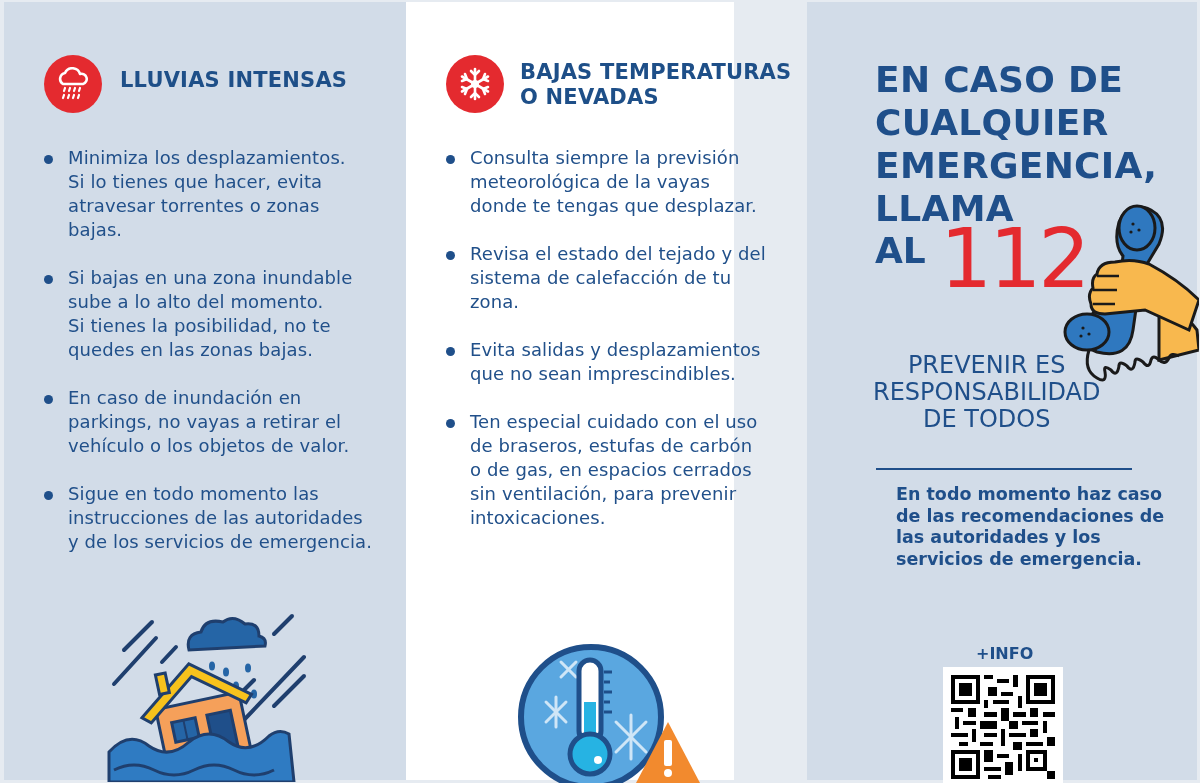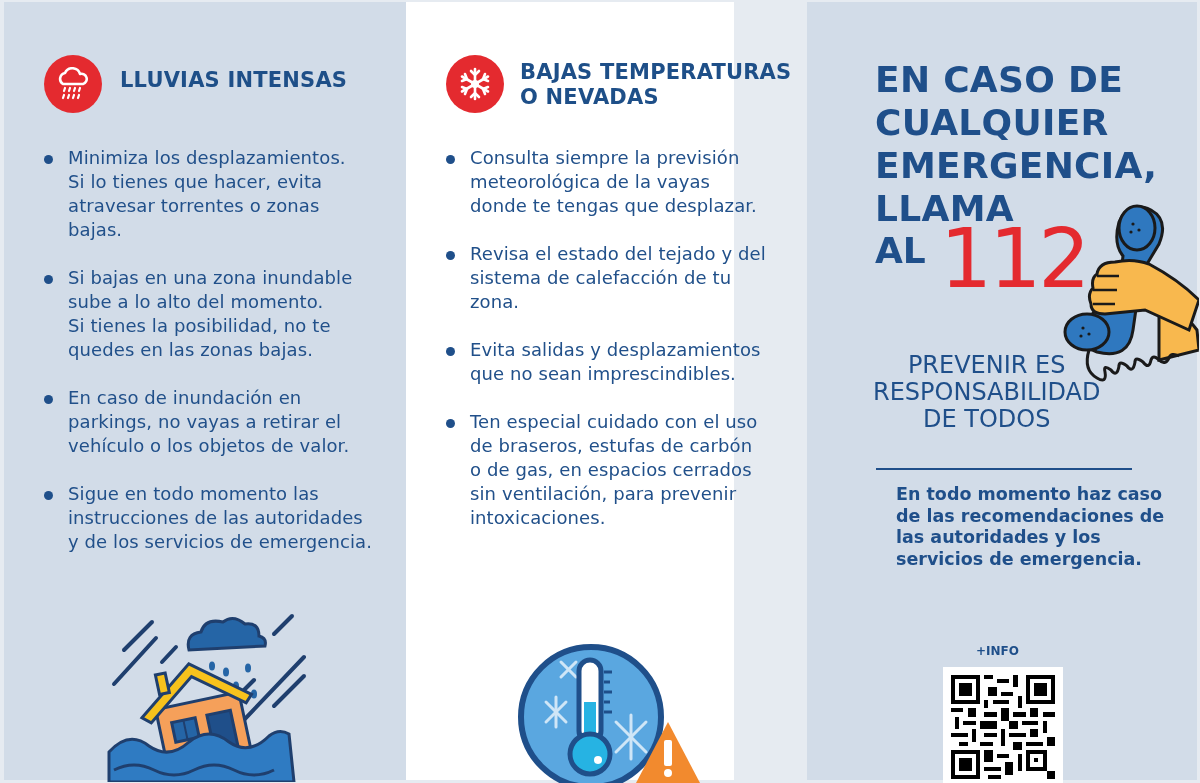--- a/index.html
+++ b/index.html
@@ -42,21 +42,21 @@
   }
   .prevent {
     position: absolute; left: 66px; top: 350px; font-size: 24px; line-height: 27px; color: #1f4f8a; text-align: center;
   }
   .divider { position: absolute; left: 69px; top: 466px; width: 256px; height: 2px; background: #1f4f8a; }
   .advice {
     position: absolute; left: 67px; top: 482px; font-weight: bold; font-size: 17.5px; line-height: 21.5px;
     color: #1f4f8a;
     margin-left: 22px;
   }
-  .info-label { position: absolute; left: 169px; top: 642px; font-weight: bold; font-size: 12px; color: #1f4f8a; }
+  .info-label { position: absolute; left: 169px; top: 642px; font-weight: bold; font-size: 16px; color: #1f4f8a; }
   .qr { position: absolute; left: 136px; top: 665px; width: 120px; height: 118px; background: #fff; padding: 8px; }
   .qr svg { width: 104px; height: 104px; display: block; }
   .illus { position: absolute; }
 </style>
 </head>
 <body>
 
 <section class="panel p1">
   <div class="head-icon" style="left:40px; top:53px;">
     <svg width="36" height="34" viewBox="0 0 36 34">

